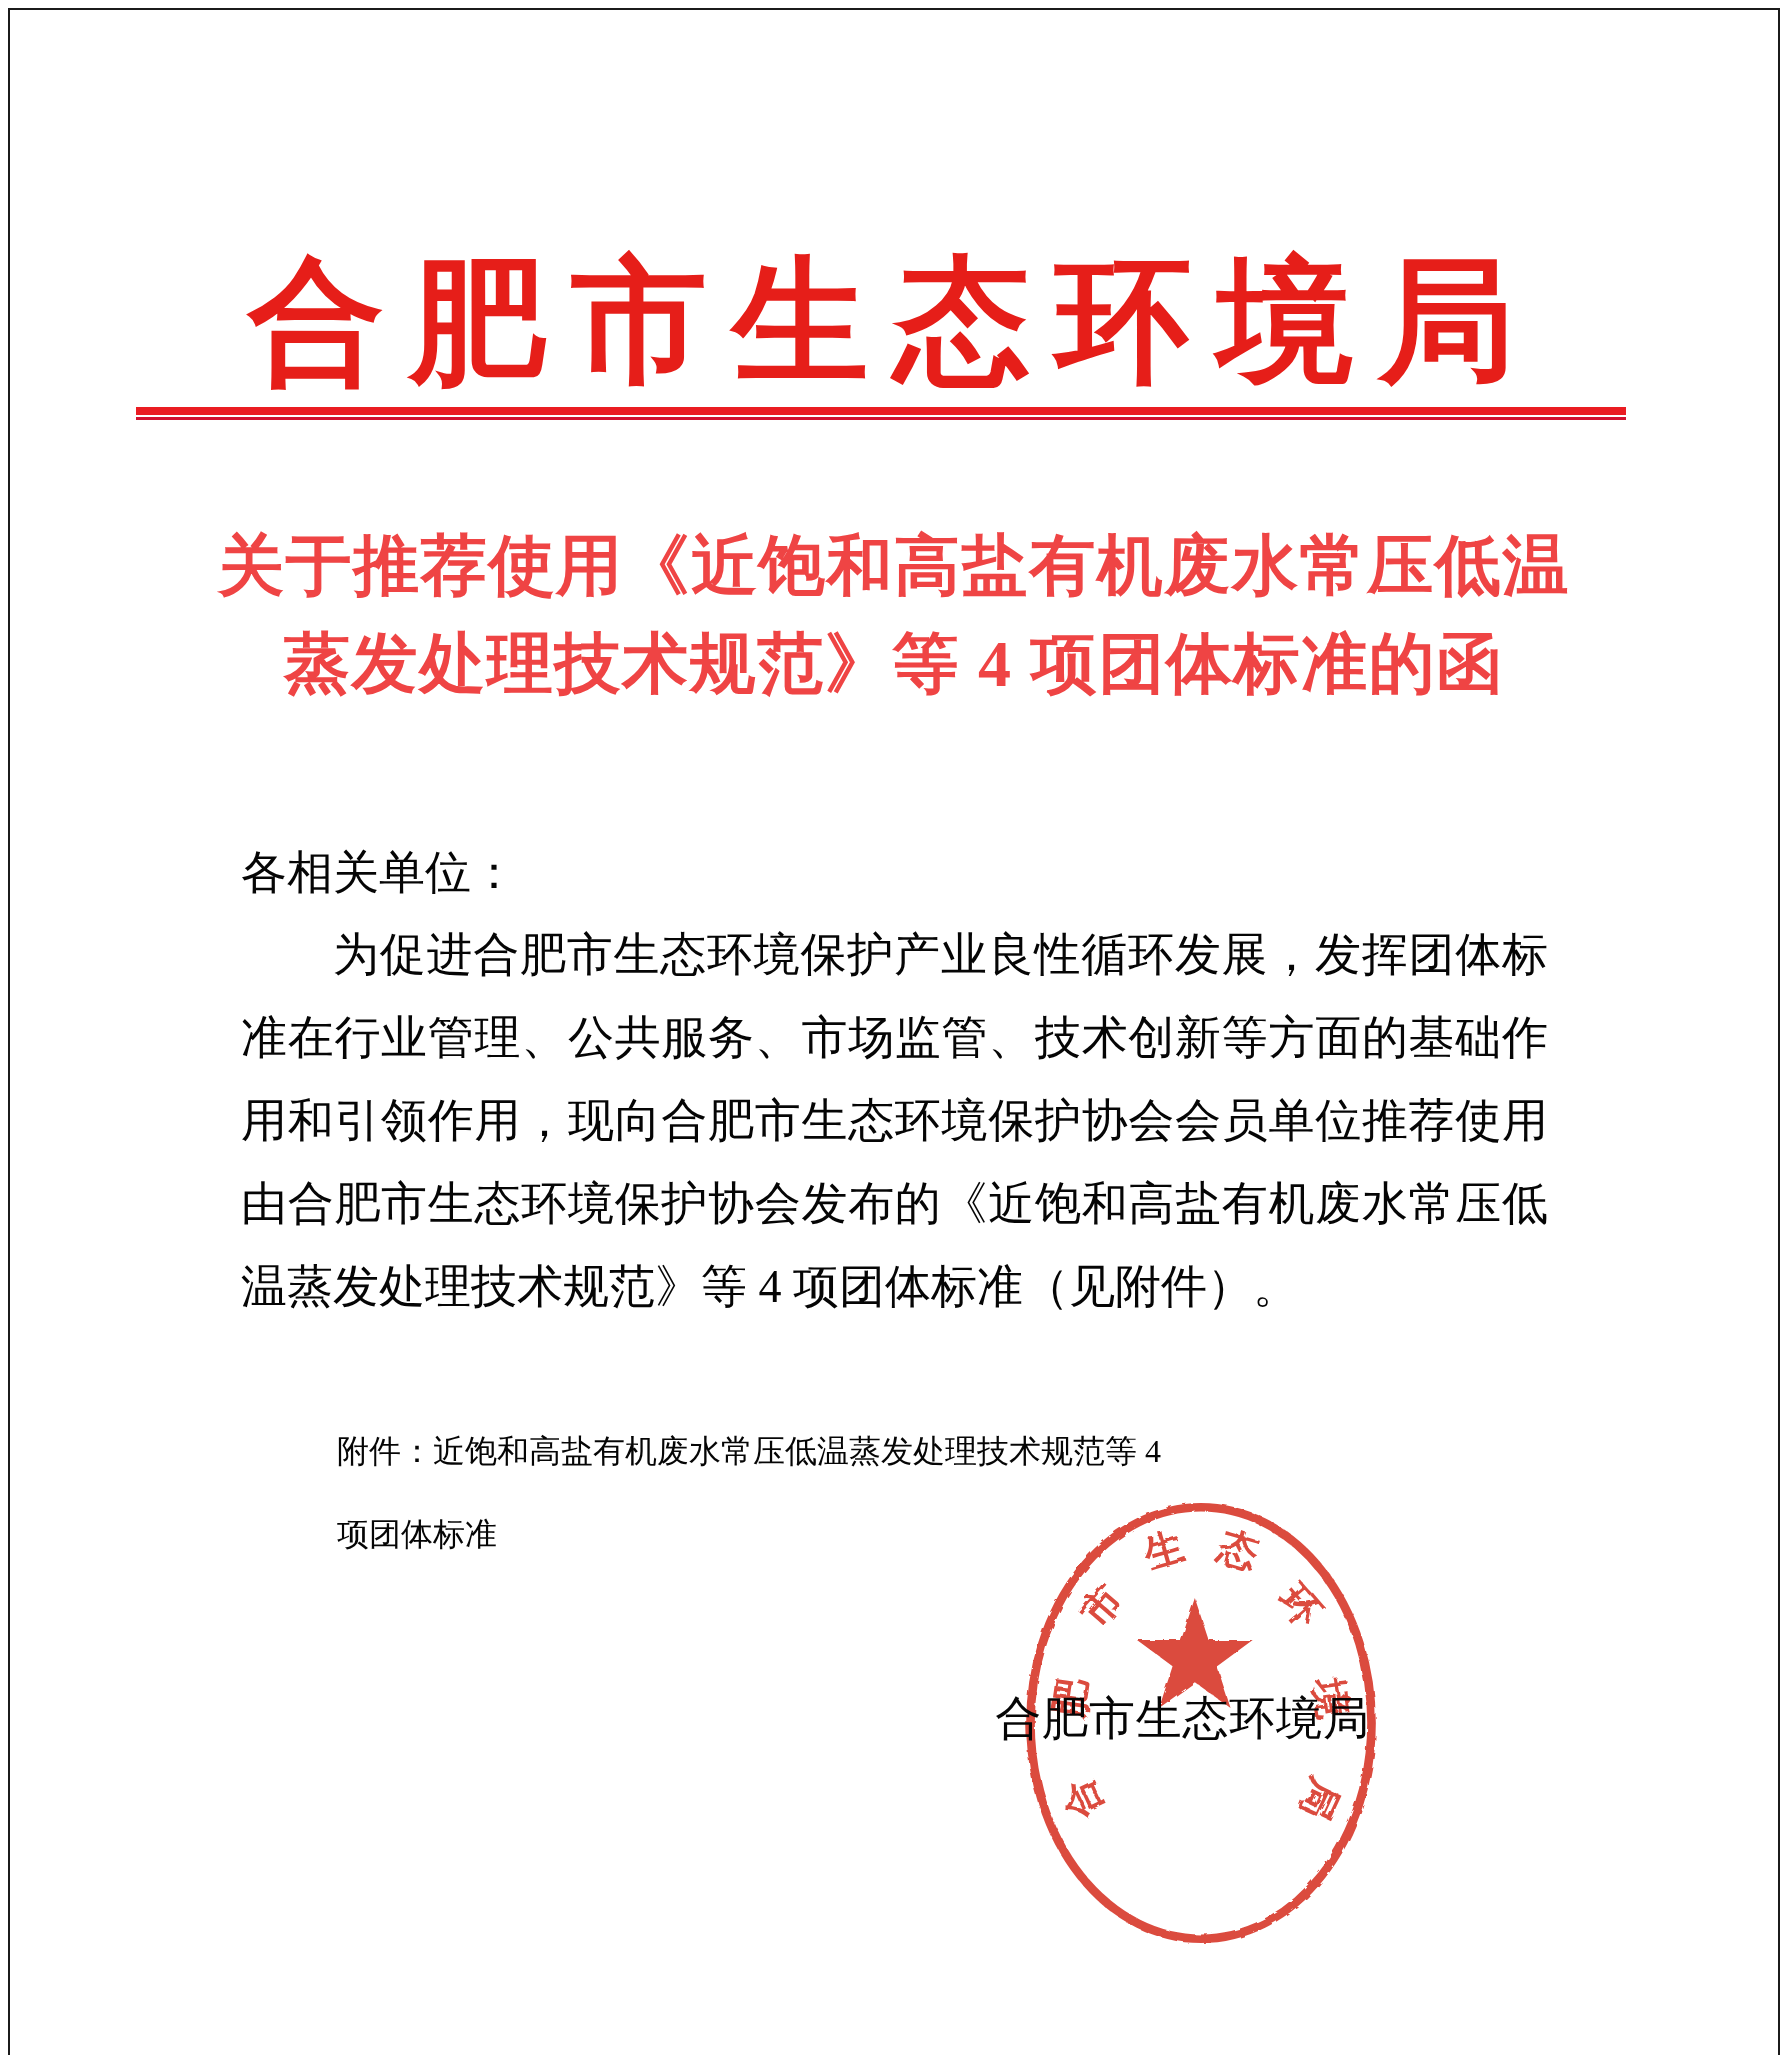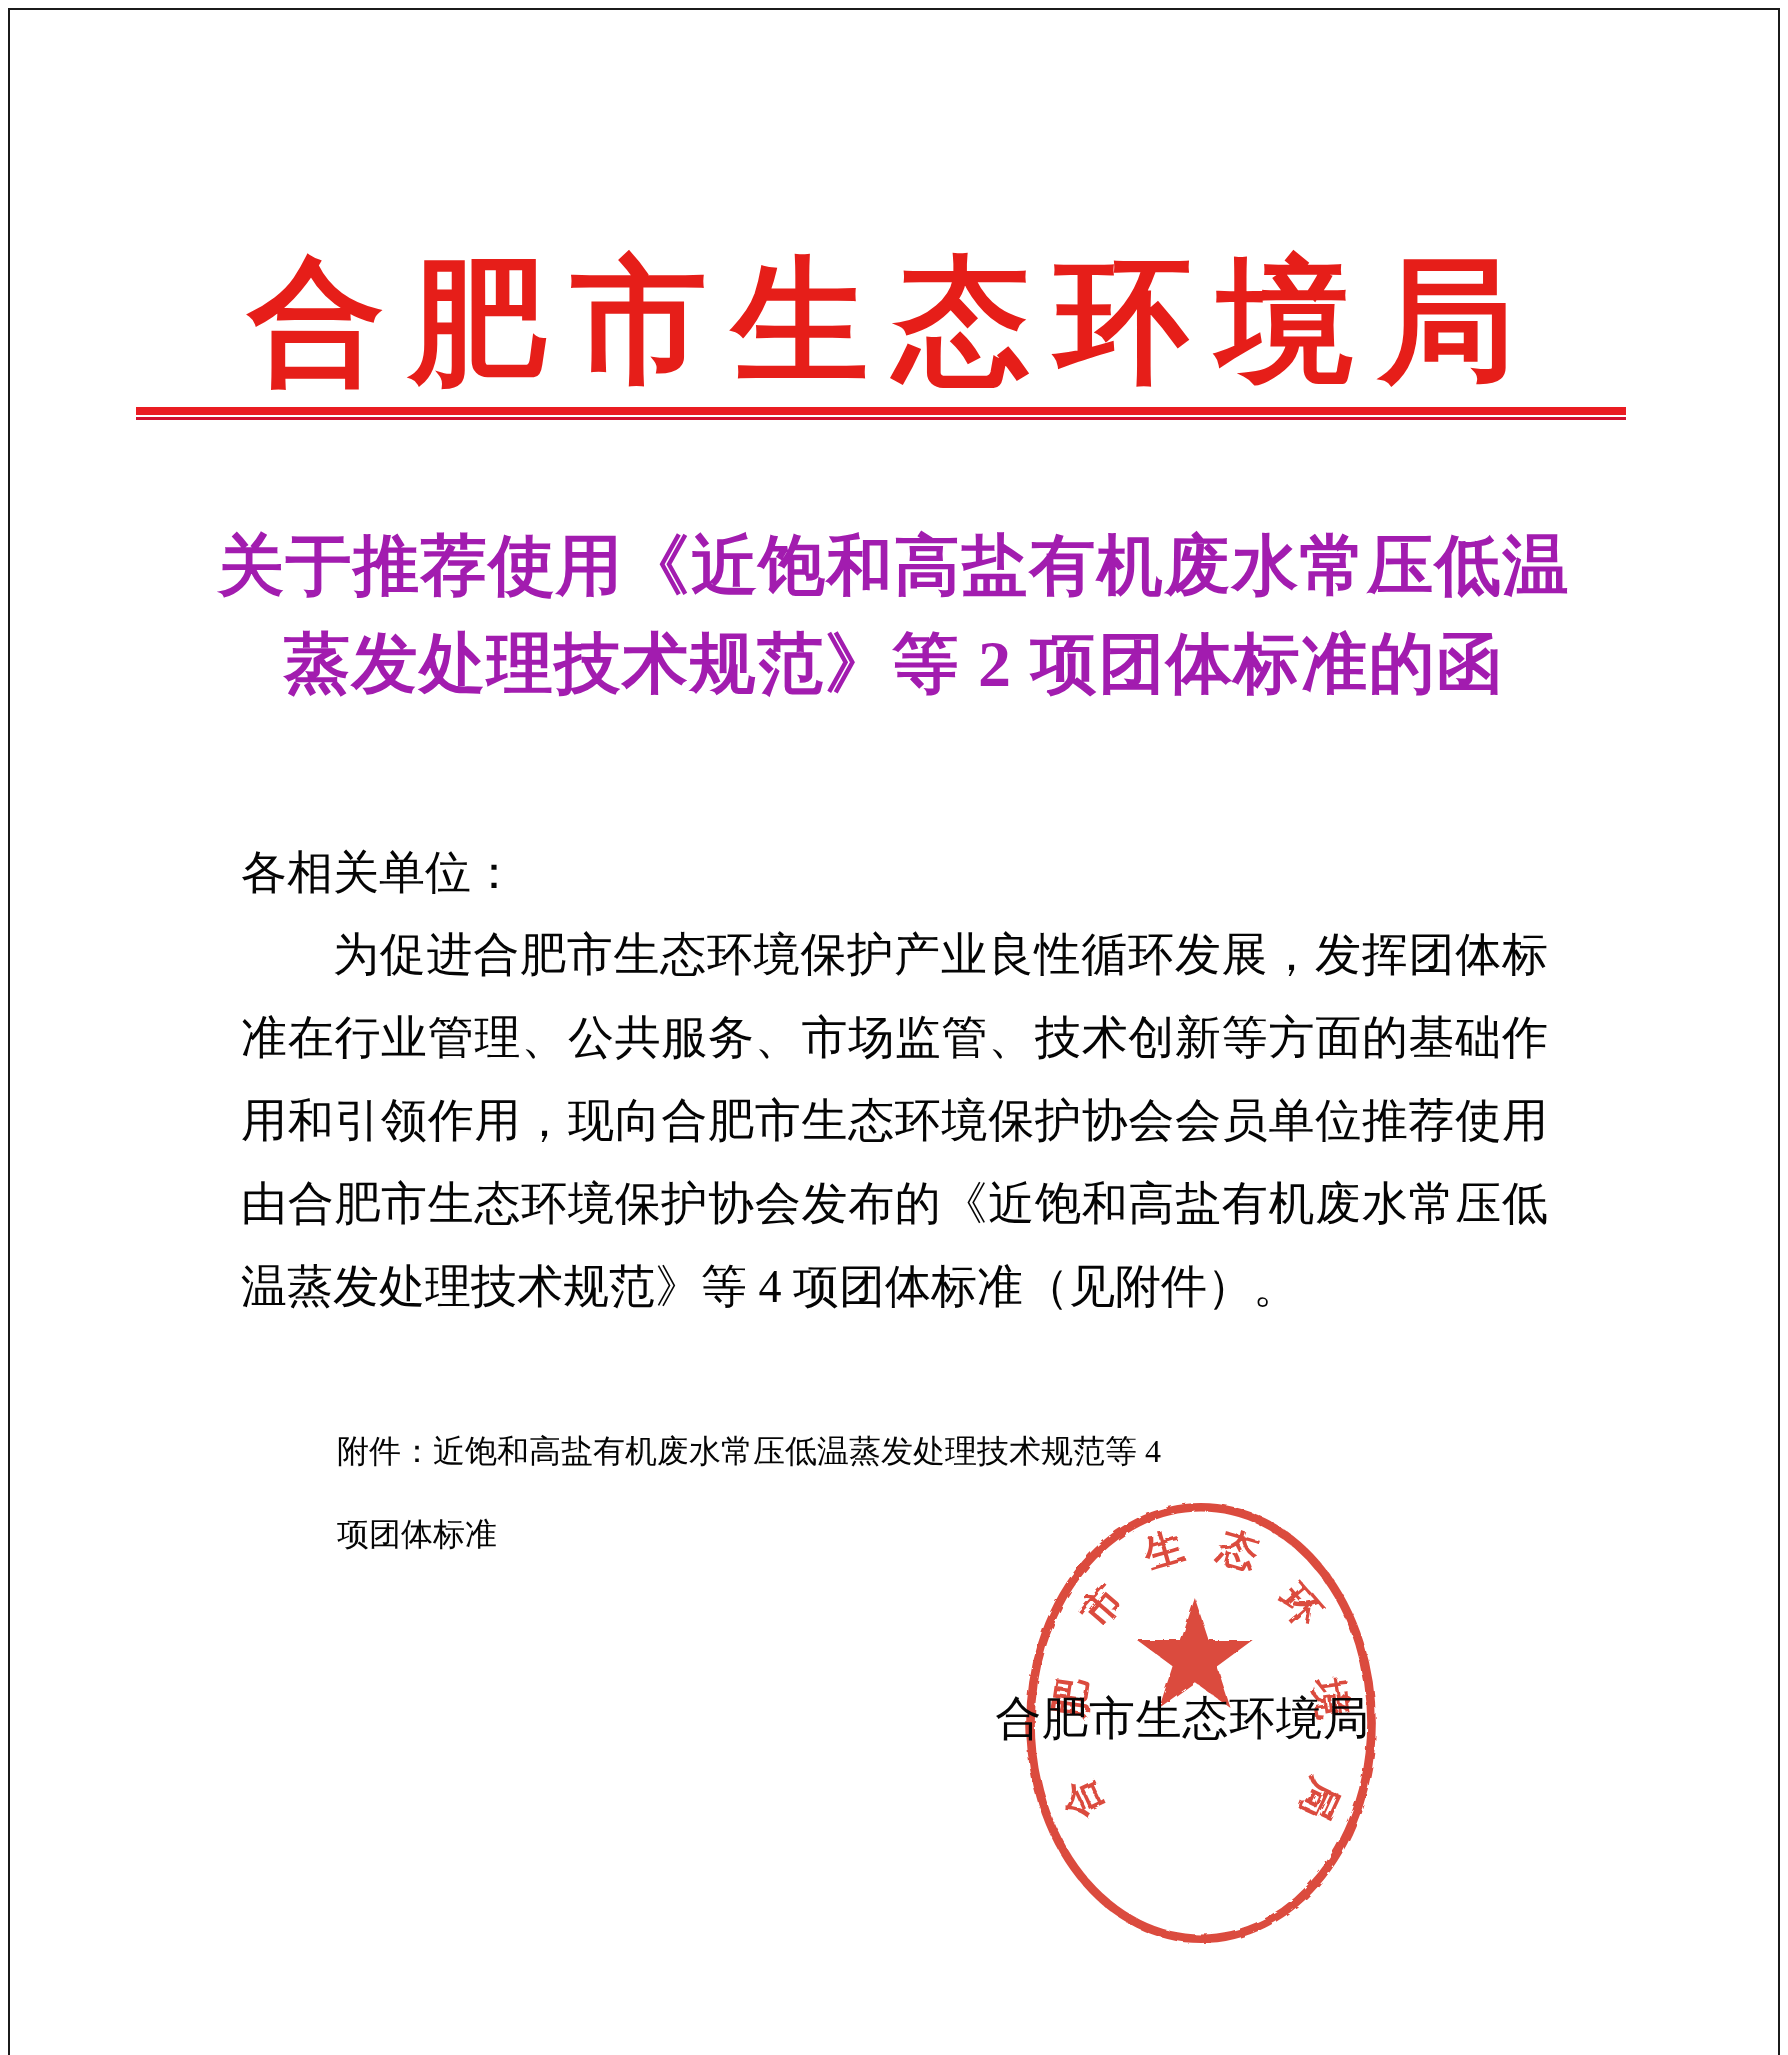--- a/index.html
+++ b/index.html
@@ -27,21 +27,21 @@
   }
   .rule { position:absolute; }
   .rule-thick-top { left:136px; width:1490px; top:407px;  height:7.8px; background:#ea1c22; }
   .rule-thin-top  { left:136px; width:1490px; top:417px; height:3.3px;  background:#d11230; }
   .doc-title {
     position:absolute; top:517px; left:0; right:0;
     text-align:center;
     font-size:66px; line-height:98px;
     font-weight:bold;
     letter-spacing:1.6px;
-    color:#a21caf;
+    color:#ef4444;
   }
   .salutation {
     position:absolute; left:241px; top:832px;
     font-size:46px; line-height:82px;
     white-space:nowrap;
   }
   .body-block {
     position:absolute; left:241px; top:913px; width:1307px;
     font-size:46px; line-height:83px;
     text-align:justify;
@@ -80,21 +80,21 @@
 
   <div class="page-border"></div>
 
   <div class="org-header">合肥市生态环境局</div>
 
   <div class="rule rule-thick-top"></div>
   <div class="rule rule-thin-top"></div>
 
   <div class="doc-title">
     <div>关于推荐使用《近饱和高盐有机废水常压低温</div>
-    <div>蒸发处理技术规范》等 2 项团体标准的函</div>
+    <div>蒸发处理技术规范》等 4 项团体标准的函</div>
   </div>
 
   <div class="salutation">各相关单位：</div>
 
   <div class="body-block">
     <div class="bline just indent">为促进合肥市生态环境保护产业良性循环发展，发挥团体标</div>
     <div class="bline just">准在行业管理、公共服务、市场监管、技术创新等方面的基础作</div>
     <div class="bline just">用和引领作用，现向合肥市生态环境保护协会会员单位推荐使用</div>
     <div class="bline just">由合肥市生态环境保护协会发布的《近饱和高盐有机废水常压低</div>
     <div class="bline">温蒸发处理技术规范》等 4 项团体标准（见附件）。</div>

